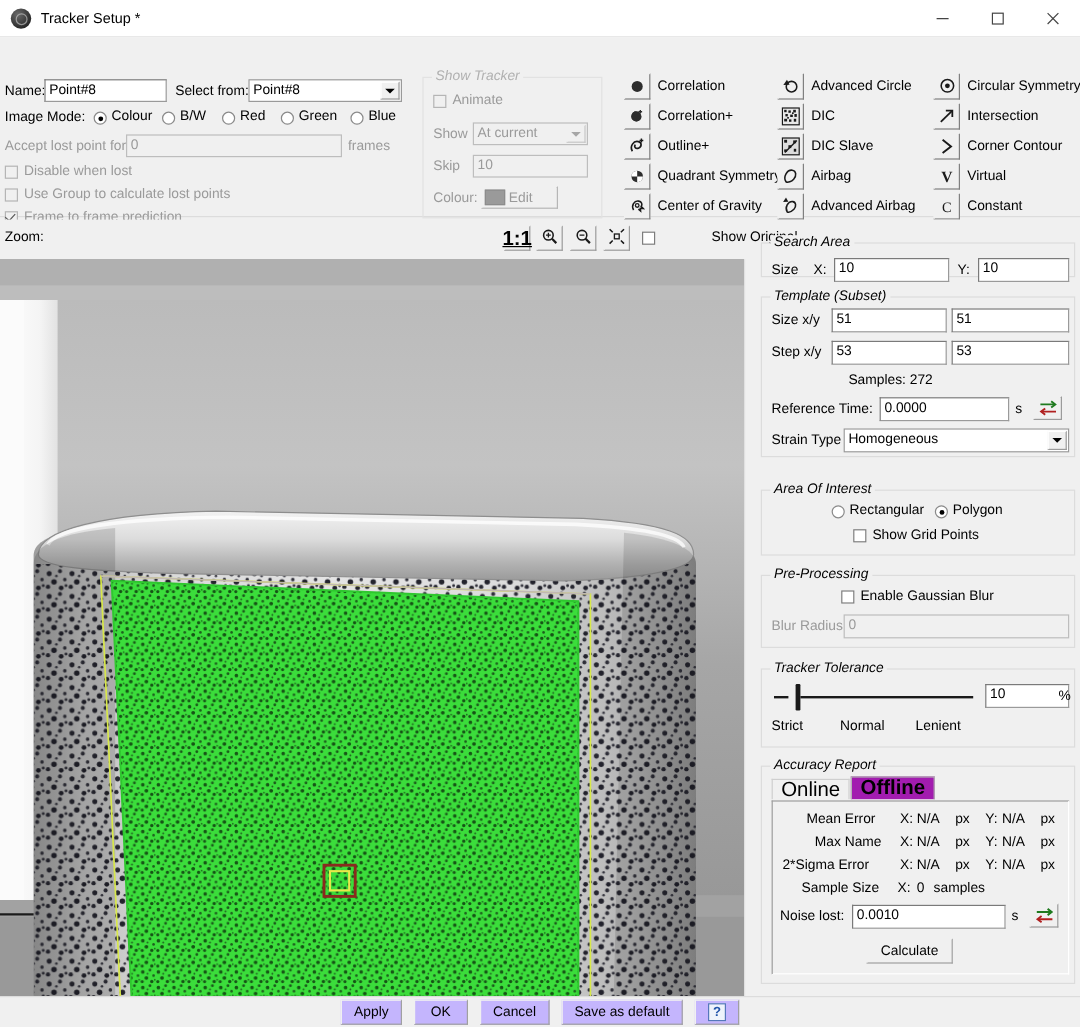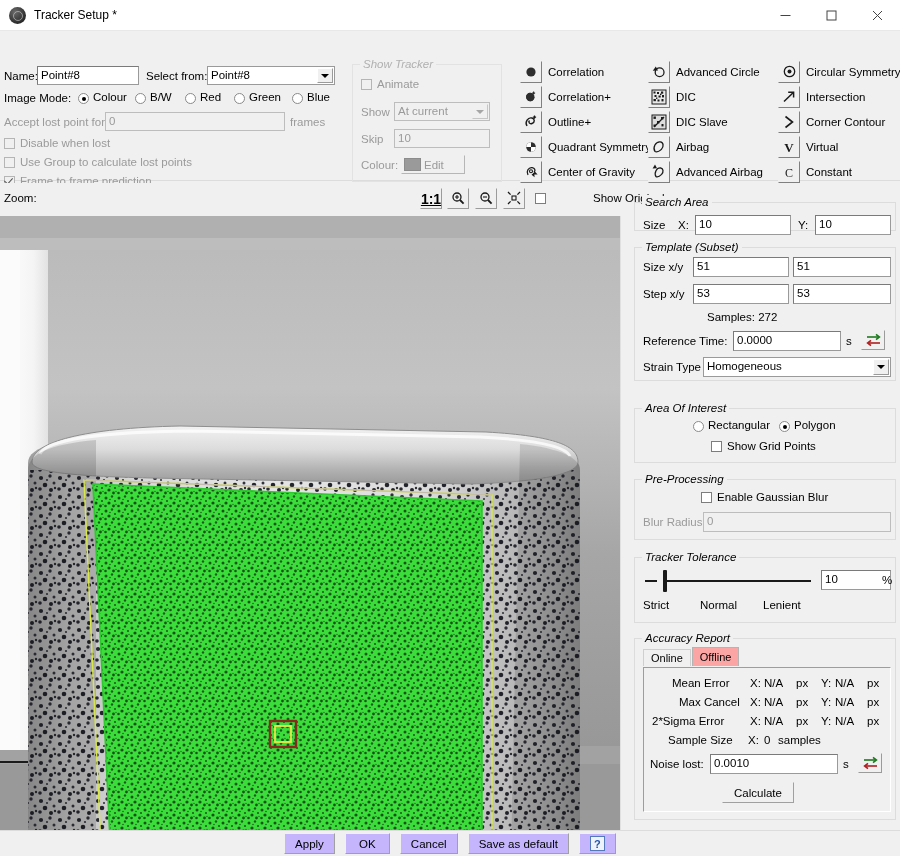--- a/index.html
+++ b/index.html
@@ -144,24 +144,24 @@
   .bbtn{
     height:21px; min-width:45px; padding:0 10px; background:#c4b5fd;
     border:1px solid #f0f0f0; border-right-color:#a0a0a0; border-bottom-color:#a0a0a0;
     display:flex; align-items:center; justify-content:center; font-size:11.5px;
   }
   .bsep{ width:10px; }
 
   
   .tab{
     display:inline-flex; align-items:center; justify-content:center;
-    height:17px; padding:0 7px; font-size:11px; background:#f0f0f0;
+    height:17px; padding:0 7px; font-size:17px; background:#f0f0f0;
     border:1px solid #cfcfcf; border-bottom:none; margin-right:1px;
   }
-  .tab.active{ background:#fca5a5; border-color:#b4b4b4; height:19px; font-weight:normal;}
+  .tab.active{ background:#a21caf; border-color:#b4b4b4; height:19px; font-weight:bold;}
 
   .rowlabel{ position:absolute; font-size:11.5px; white-space:nowrap; }
 
   .sunkbox{
     position:absolute; border:1px solid #fff;
     border-top-color:#9d9d9d; border-left-color:#9d9d9d;
   }
   .refbtn{
     position:absolute; width:24px; height:20px; background:#f0f0f0;
     border:1px solid #f0f0f0; border-right-color:#9b9b9b; border-bottom-color:#9b9b9b;
@@ -411,21 +411,21 @@
       </span>
       <span class="tlabel">Constant</span>
     </div>
   </div>
 </div>
 
 <div id="zoombar">
   <div class="lbl" style="left:4px; top:9px;">Zoom:</div>
 
   <div class="tbtn" style="left:420px; top:5px; width:22px; height:21px;">
-    <span style="font-size:14px;font-weight:bold;text-decoration:underline;">1:1</span>
+    <span style="font-size:17px;font-weight:bold;text-decoration:underline;">1:1</span>
   </div>
   <div class="tbtn" style="left:447px; top:5px; width:22px; height:21px;">
     <span>
       <svg width="14" height="14" viewBox="0 0 14 14">
           <circle cx="6" cy="6" r="4" fill="none" stroke="#1a1a1a" stroke-width="1.3"></circle>
           <path d="M9 9 L12.6 12.6" stroke="#1a1a1a" stroke-width="1.8"></path>
           <path d="M6 4v4M4 6h4" stroke="#1a1a1a" stroke-width="1.1"></path>
         </svg>
     </span>
   </div>
@@ -646,21 +646,21 @@
     <div class="sunkbox" style="left:8px; top:28px; width:248px; height:145px;">
 
       <div class="rowlabel" style="left:28px; top:9px;">Mean Error</div>
       <div class="rowlabel" style="left:106px; top:9px;">X:</div>
       <div class="rowlabel" style="left:120px; top:9px;">N/A</div>
       <div class="rowlabel" style="left:152px; top:9px;">px</div>
       <div class="rowlabel" style="left:177px; top:9px;">Y:</div>
       <div class="rowlabel" style="left:191px; top:9px;">N/A</div>
       <div class="rowlabel" style="left:223px; top:9px;">px</div>
 
-      <div class="rowlabel" style="left:35px; top:28px;">Max Cancel</div>
+      <div class="rowlabel" style="left:35px; top:28px;">Max Name</div>
       <div class="rowlabel" style="left:106px; top:28px;">X:</div>
       <div class="rowlabel" style="left:120px; top:28px;">N/A</div>
       <div class="rowlabel" style="left:152px; top:28px;">px</div>
       <div class="rowlabel" style="left:177px; top:28px;">Y:</div>
       <div class="rowlabel" style="left:191px; top:28px;">N/A</div>
       <div class="rowlabel" style="left:223px; top:28px;">px</div>
 
       <div class="rowlabel" style="left:8px; top:47px;">2*Sigma Error</div>
       <div class="rowlabel" style="left:106px; top:47px;">X:</div>
       <div class="rowlabel" style="left:120px; top:47px;">N/A</div>

